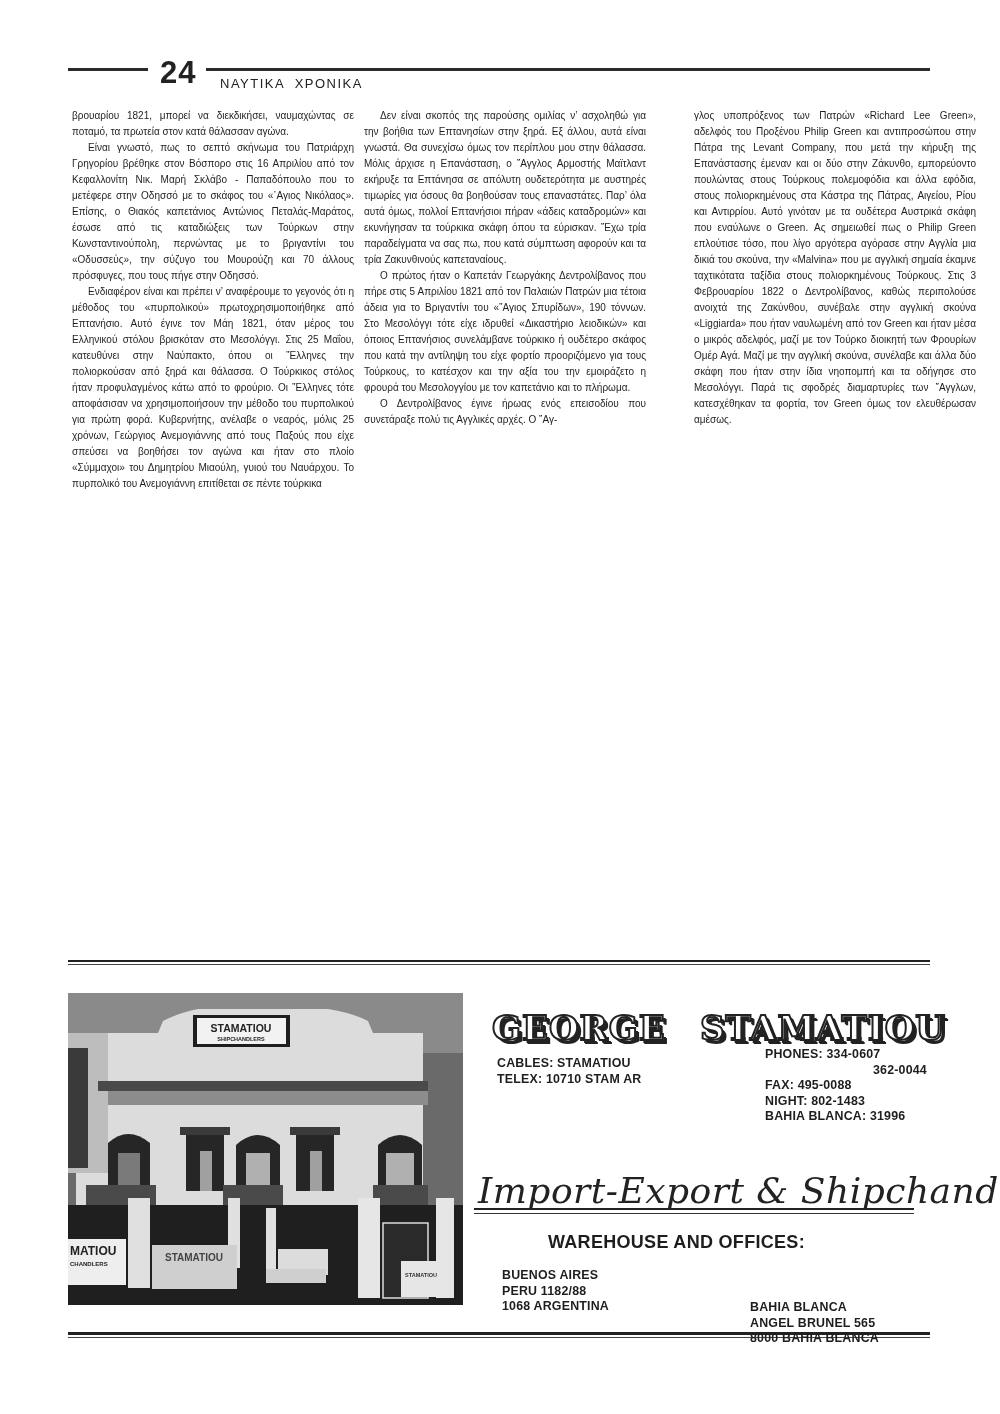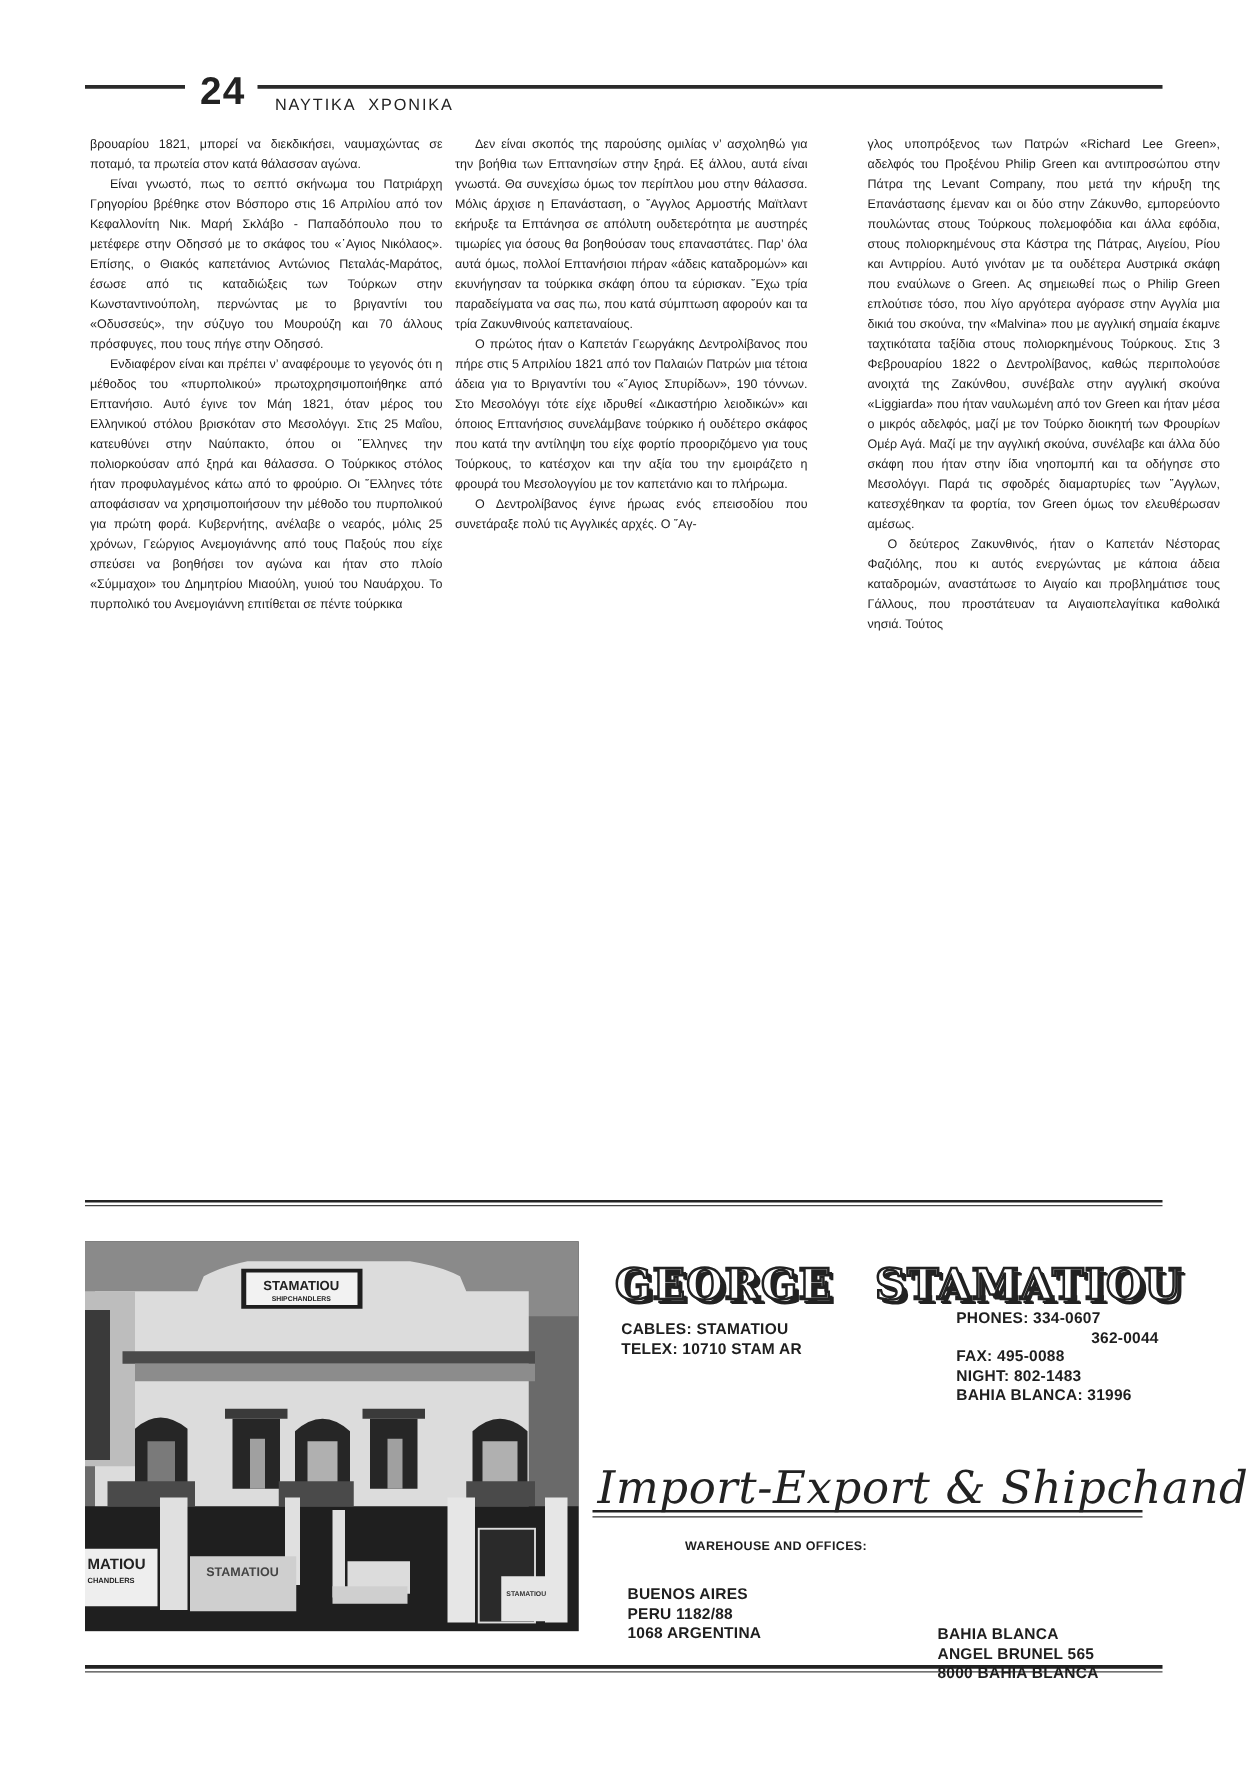--- a/index.html
+++ b/index.html
@@ -44,21 +44,21 @@
   .cables { left: 497px; top: 1056px; }
   .phones { left: 765px; top: 1047px; }
   .phones .indent { padding-left: 108px; }
   .script-line {
     position: absolute; left: 478px; top: 1170px; width: 440px;
     font-family: "DejaVu Serif", serif; font-style: italic; font-size: 36px; color: #222;
     letter-spacing: 0.5px; white-space: nowrap;
   }
   .script-under1 { position: absolute; left: 474px; top: 1208px; width: 440px; height: 2px; background: #222; }
   .script-under2 { position: absolute; left: 474px; top: 1213px; width: 440px; height: 1px; background: #333; }
-  .warehouse { position: absolute; left: 548px; top: 1232px; font-size: 10px; font-weight: bold; color: #1e1e1e; letter-spacing: 0.3px; }
+  .warehouse { position: absolute; left: 548px; top: 1232px; font-size: 18px; font-weight: bold; color: #1e1e1e; letter-spacing: 0.3px; }
   .addr-ba { left: 502px; top: 1268px; }
   .addr-bb { left: 750px; top: 1268px; margin-top: 32px; }
 </style>
 </head>
 <body>
 
 <div class="hdr-line-left"></div>
 <div class="page-num">24</div>
 <div class="hdr-line-right"></div>
 <div class="mag-title" style="white-space:pre;">ΝΑΥΤΙΚΑ  ΧΡΟΝΙΚΑ</div>
@@ -68,21 +68,20 @@
   <p class="ind">Είναι γνωστό, πως το σεπτό σκήνωμα του Πατριάρχη Γρηγορίου βρέθηκε στον Βόσπορο στις 16 Απριλίου από τον Κεφαλλονίτη Νικ. Μαρή Σκλάβο - Παπαδόπουλο που το μετέφερε στην Οδησσό με το σκάφος του «῾Αγιος Νικόλαος». Επίσης, ο Θιακός καπετάνιος Αντώνιος Πεταλάς-Μαράτος, έσωσε από τις καταδιώξεις των Τούρκων στην Κωνσταντινούπολη, περνώντας με το βριγαντίνι του «Οδυσσεύς», την σύζυγο του Μουρούζη και 70 άλλους πρόσφυγες, που τους πήγε στην Οδησσό.</p>
   <p class="ind">Ενδιαφέρον είναι και πρέπει ν’ αναφέρουμε το γεγονός ότι η μέθοδος του «πυρπολικού» πρωτοχρησιμοποιήθηκε από Επτανήσιο. Αυτό έγινε τον Μάη 1821, όταν μέρος του Ελληνικού στόλου βρισκόταν στο Μεσολόγγι. Στις 25 Μαΐου, κατευθύνει στην Ναύπακτο, όπου οι ῞Ελληνες την πολιορκούσαν από ξηρά και θάλασσα. Ο Τούρκικος στόλος ήταν προφυλαγμένος κάτω από το φρούριο. Οι ῞Ελληνες τότε αποφάσισαν να χρησιμοποιήσουν την μέθοδο του πυρπολικού για πρώτη φορά. Κυβερνήτης, ανέλαβε ο νεαρός, μόλις 25 χρόνων, Γεώργιος Ανεμογιάννης από τους Παξούς που είχε σπεύσει να βοηθήσει τον αγώνα και ήταν στο πλοίο «Σύμμαχοι» του Δημητρίου Μιαούλη, γυιού του Ναυάρχου. Το πυρπολικό του Ανεμογιάννη επιτίθεται σε πέντε τούρκικα</p>
 </div>
 <div class="col col2">
   <p class="ind">Δεν είναι σκοπός της παρούσης ομιλίας ν’ ασχοληθώ για την βοήθια των Επτανησίων στην ξηρά. Εξ άλλου, αυτά είναι γνωστά. Θα συνεχίσω όμως τον περίπλου μου στην θάλασσα. Μόλις άρχισε η Επανάσταση, ο ῎Αγγλος Αρμοστής Μαϊτλαντ εκήρυξε τα Επτάνησα σε απόλυτη ουδετερότητα με αυστηρές τιμωρίες για όσους θα βοηθούσαν τους επαναστάτες. Παρ’ όλα αυτά όμως, πολλοί Επτανήσιοι πήραν «άδεις καταδρομών» και εκυνήγησαν τα τούρκικα σκάφη όπου τα εύρισκαν. ῎Εχω τρία παραδείγματα να σας πω, που κατά σύμπτωση αφορούν και τα τρία Ζακυνθινούς καπεταναίους.</p>
   <p class="ind">Ο πρώτος ήταν ο Καπετάν Γεωργάκης Δεντρολίβανος που πήρε στις 5 Απριλίου 1821 από τον Παλαιών Πατρών μια τέτοια άδεια για το Βριγαντίνι του «῞Αγιος Σπυρίδων», 190 τόννων. Στο Μεσολόγγι τότε είχε ιδρυθεί «Δικαστήριο λειοδικών» και όποιος Επτανήσιος συνελάμβανε τούρκικο ή ουδέτερο σκάφος που κατά την αντίληψη του είχε φορτίο προοριζόμενο για τους Τούρκους, το κατέσχον και την αξία του την εμοιράζετο η φρουρά του Μεσολογγίου με τον καπετάνιο και το πλήρωμα.</p>
   <p class="ind">Ο Δεντρολίβανος έγινε ήρωας ενός επεισοδίου που συνετάραξε πολύ τις Αγγλικές αρχές. Ο ῎Αγ-</p>
 </div>
 <div class="col col3">
   <p>γλος υποπρόξενος των Πατρών «Richard Lee Green», αδελφός του Προξένου Philip Green και αντιπροσώπου στην Πάτρα της Levant Company, που μετά την κήρυξη της Επανάστασης έμεναν και οι δύο στην Ζάκυνθο, εμπορεύοντο πουλώντας στους Τούρκους πολεμοφόδια και άλλα εφόδια, στους πολιορκημένους στα Κάστρα της Πάτρας, Αιγείου, Ρίου και Αντιρρίου. Αυτό γινόταν με τα ουδέτερα Αυστρικά σκάφη που εναύλωνε ο Green. Ας σημειωθεί πως ο Philip Green επλούτισε τόσο, που λίγο αργότερα αγόρασε στην Αγγλία μια δικιά του σκούνα, την «Malvina» που με αγγλική σημαία έκαμνε ταχτικότατα ταξίδια στους πολιορκημένους Τούρκους. Στις 3 Φεβρουαρίου 1822 ο Δεντρολίβανος, καθώς περιπολούσε ανοιχτά της Ζακύνθου, συνέβαλε στην αγγλική σκούνα «Liggiarda» που ήταν ναυλωμένη από τον Green και ήταν μέσα ο μικρός αδελφός, μαζί με τον Τούρκο διοικητή των Φρουρίων Ομέρ Αγά. Μαζί με την αγγλική σκούνα, συνέλαβε και άλλα δύο σκάφη που ήταν στην ίδια νηοπομπή και τα οδήγησε στο Μεσολόγγι. Παρά τις σφοδρές διαμαρτυρίες των ῎Αγγλων, κατεσχέθηκαν τα φορτία, τον Green όμως τον ελευθέρωσαν αμέσως.</p>
-  <p class="ind">Ο δεύτερος Ζακυνθινός, ήταν ο Καπετάν Νέστορας Φαζιόλης, που κι αυτός ενεργώντας με κάποια άδεια καταδρομών, αναστάτωσε το Αιγαίο και προβλημάτισε τους Γάλλους, που προστάτευαν τα Αιγαιοπελαγίτικα καθολικά νησιά. Τούτος</p>
 </div>
 
 <div class="rule top1"></div>
 <div class="rule top2"></div>
 <div class="rule bot1"></div>
 <div class="rule bot2"></div>
 
 <div class="photo">
   <svg width="395" height="312" viewBox="0 0 395 312" xmlns="http://www.w3.org/2000/svg">
     <rect x="0" y="0" width="395" height="312" fill="#6a6a6a"></rect>

